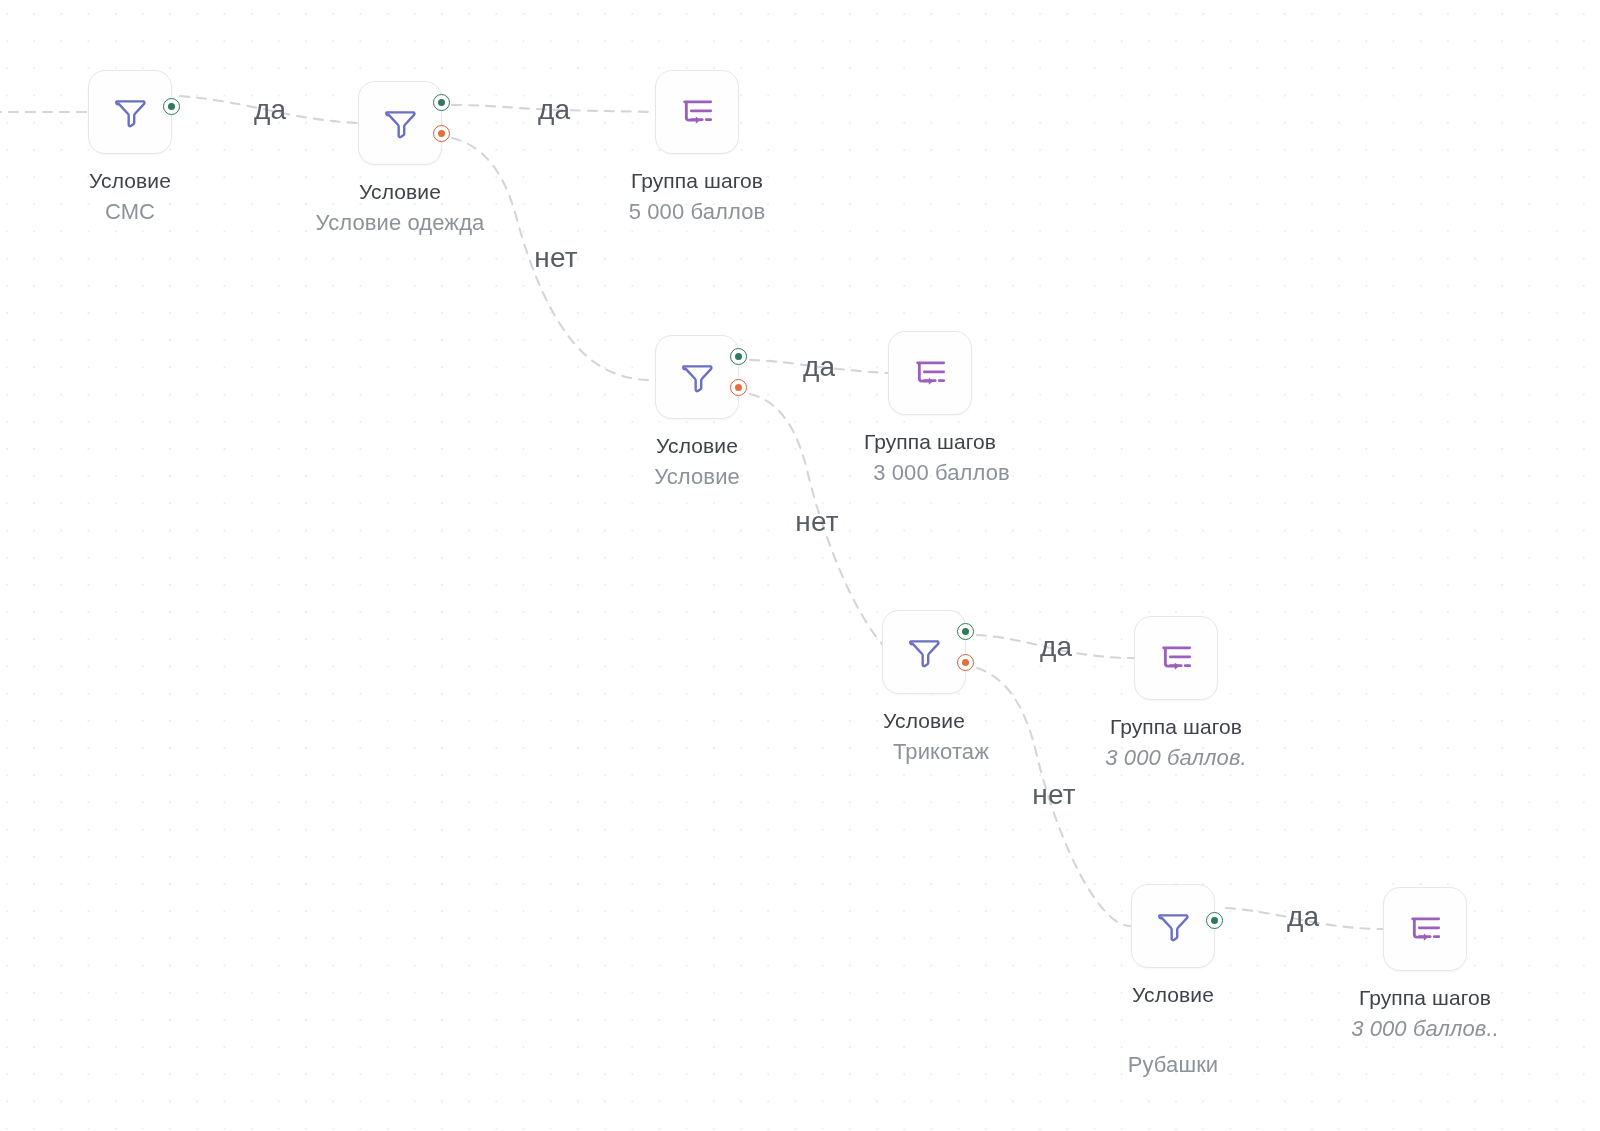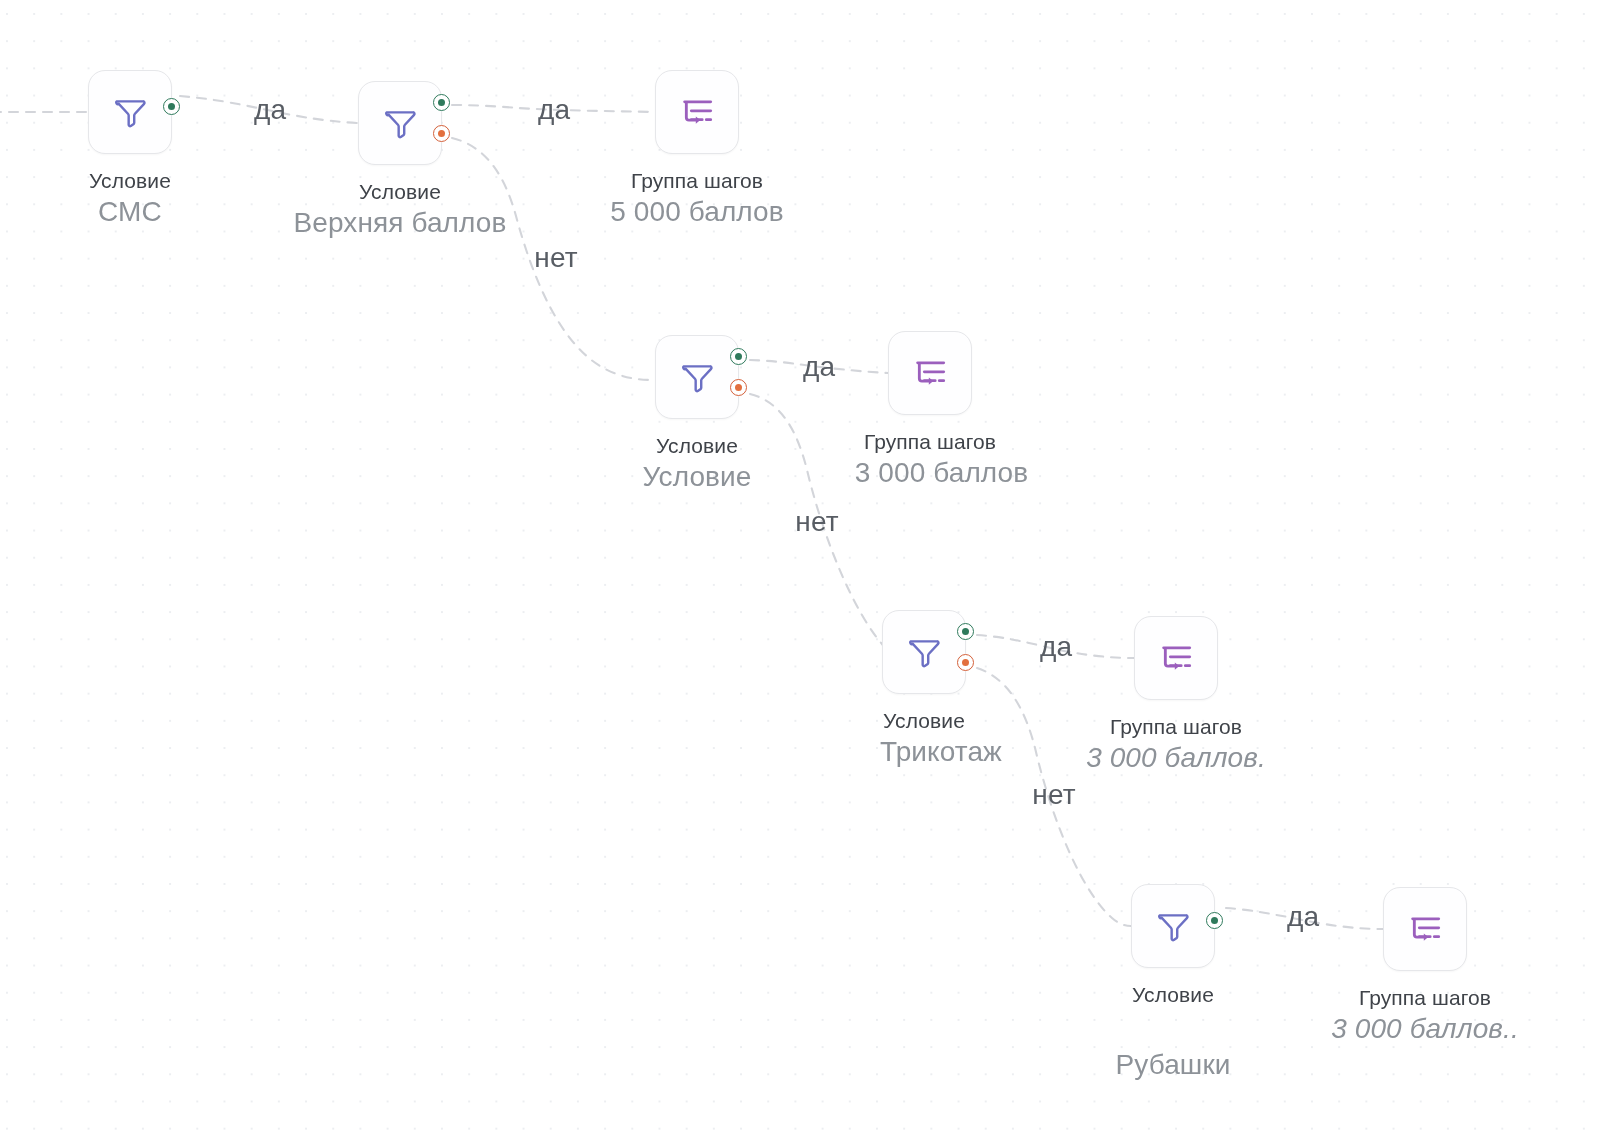--- a/index.html
+++ b/index.html
@@ -101,21 +101,21 @@
     white-space: nowrap;
     text-align: center;
   }
   .node-title {
     font-size: 21px;
     line-height: 30px;
     color: #3f4349;
     letter-spacing: 0.1px;
   }
   .node-subtitle {
-    font-size: 28px;
+    font-size: 22px;
     line-height: 32px;
     color: #8d9298;
     letter-spacing: 0.1px;
   }
 
   
   .edge-label {
     position: absolute;
     font-size: 28px;
     line-height: 24px;
@@ -166,21 +166,21 @@
     <path d="M4.2 5.6 h15.6 a0.9 0.9 0 0 1 0.66 1.52 l-5.5 5.9 a1.6 1.6 0 0 0 -0.43 1.09 v4.28
              a1.1 1.1 0 0 1 -0.48 0.91 l-1.6 1.08 a0.8 0.8 0 0 1 -1.25 -0.66 v-5.61
              a1.6 1.6 0 0 0 -0.43 -1.09 l-5.5 -5.9 A0.9 0.9 0 0 1 4.2 5.6 z" fill="none" stroke="#6b6fc4" stroke-width="1.45" stroke-linejoin="round" stroke-linecap="round"></path>
   </svg>
 </span>
         </div>
         <div class="port port-yes port-top"></div>
         <div class="port port-no port-bottom"></div>
         <div class="node-labels">
           <div class="node-title" style="color: rgb(63, 67, 73);">Условие</div>
-          <div class="node-subtitle" style="color: rgb(141, 146, 152);">Верхняя баллов</div>
+          <div class="node-subtitle" style="color: rgb(141, 146, 152);">Условие одежда</div>
         </div>
       </div>
       <div class="node" style="left: 655px; top: 70px;">
         <div class="node-card">
           <span style="display: block;">
   <svg width="40" height="40" viewBox="0 0 24 24" aria-hidden="true">
     <g fill="none" stroke="#9b5fbd" stroke-width="1.7" stroke-linecap="round">
       <path d="M4.6 5.9 H20.2"></path>
       <path d="M8.6 11.3 H20.2"></path>
       <path d="M8.6 16.6 H15.1"></path>

